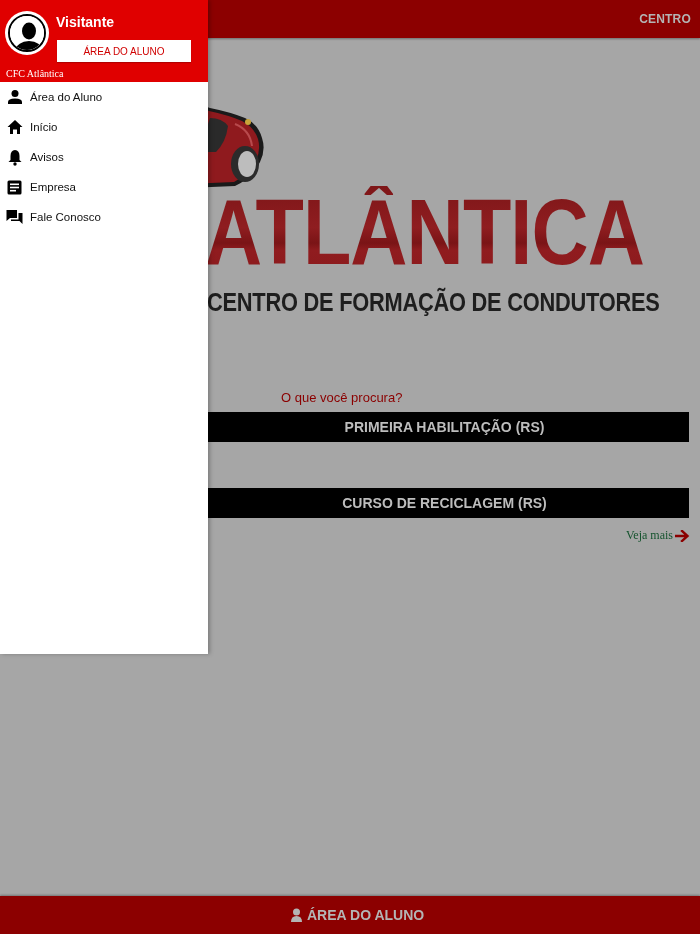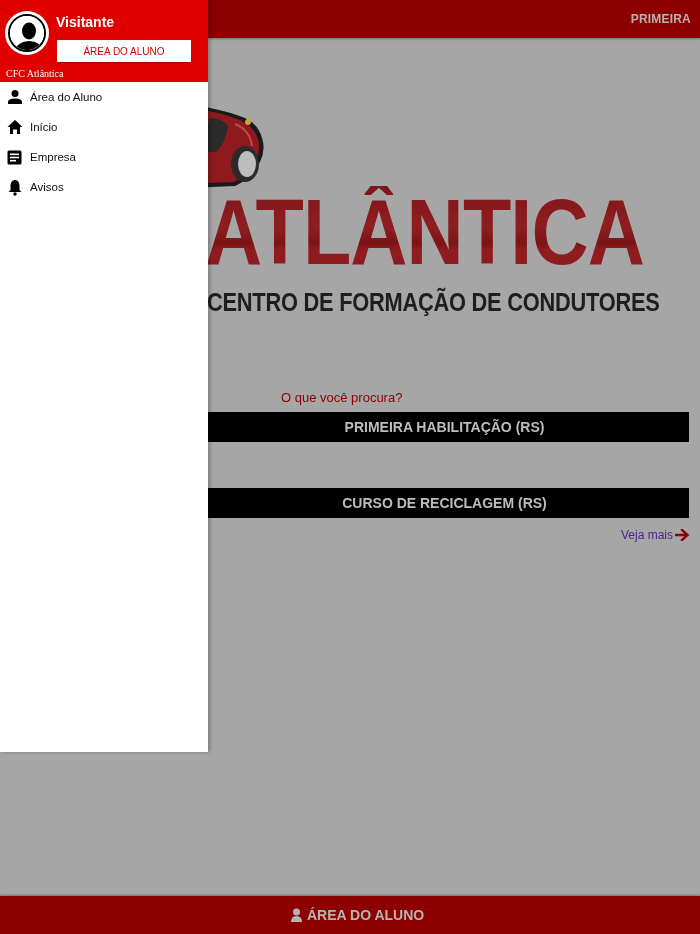--- a/index.html
+++ b/index.html
@@ -14,48 +14,48 @@
     .logo { position: absolute; left: 0; top: 90px; width: 636px; height: 240px; }
     .logo .car { position: absolute; left: 140px; top: 0; }
     .logo .brand { position: absolute; left: 205px; top: 96px; font-family: "Liberation Sans", sans-serif; font-weight: bold; font-size: 92px; line-height: 92px; letter-spacing: -1px; color: #8f1a1c; transform: scaleX(0.86); transform-origin: left top; white-space: nowrap;
       background: linear-gradient(#7e1618 0%, #8f1d20 45%, #7a1416 62%, #901c1f 70%, #8a1a1c 100%); -webkit-background-clip: text; background-clip: text; color: transparent; }
     .logo .tagline { position: absolute; left: 207px; top: 198px; font-weight: bold; font-size: 26px; line-height: 28px; color: #1e1e1e; transform: scaleX(0.84); transform-origin: left top; white-space: nowrap; letter-spacing: -0.3px; }
 
     .search-title { position: absolute; left: 281px; top: 390px; color: #8b0000; font-size: 13px; font-weight: normal; }
     .svc-btn { position: absolute; left: 200px; width: 489px; height: 30px; background: #000; color: #bdbdbd; font-size: 14px; font-weight: bold; display: flex; align-items: center; cursor: pointer; }
     .svc-btn span { position: absolute; left: 0; right: 0; text-align: center; }
     .svc-1 { top: 412px; } .svc-2 { top: 450px; } .svc-3 { top: 488px; }
-    .veja { position: absolute; right: 10px; top: 528px; color: #4c1d95; font-size: 12px; display: flex; align-items: center; gap: 2px; cursor: pointer; }
+    .veja { position: absolute; right: 10px; top: 528px; color: #14532d; font-size: 12px; display: flex; align-items: center; gap: 2px; cursor: pointer; font-family: Liberation Serif, serif; }
     .veja svg { display: block; }
 
     .bottombar { position: absolute; left: 0; bottom: 0; width: 700px; height: 38px; background: #8c0000; box-shadow: 0 -1px 2px rgba(0,0,0,0.3); display: flex; align-items: center; cursor: pointer; }
     .bottombar .inner { position: absolute; left: 290px; top: 11px; display: flex; align-items: center; gap: 4px; color: #b4b4b4; font-size: 14px; font-weight: bold; }
 
     
-    .drawer { position: absolute; left: 0; top: 0; width: 208px; height: 752px; background: #fff; box-shadow: 2px 0 4px rgba(0,0,0,0.25); z-index: 10; }
+    .drawer { position: absolute; left: 0; top: 0; width: 208px; height: 654px; background: #fff; box-shadow: 2px 0 4px rgba(0,0,0,0.25); z-index: 10; }
     .drawer-header { position: relative; height: 82px; background: #e00000; }
     .avatar { position: absolute; left: 5px; top: 11px; width: 44px; height: 44px; border-radius: 50%; background: #fff; display: flex; align-items: center; justify-content: center; }
     .avatar .inner { width: 38px; height: 38px; border-radius: 50%; background: #000; overflow: hidden; position: relative; }
     .username { position: absolute; left: 56px; top: 14px; color: #fff; font-size: 14px; font-weight: bold; }
     .area-btn { position: absolute; left: 57px; top: 40px; width: 134px; height: 22px; background: #fff; color: #d00000; font-size: 10px; display: flex; align-items: center; justify-content: center; cursor: pointer; box-shadow: 0 1px 1px rgba(0,0,0,0.2); }
     .company { position: absolute; left: 6px; top: 68px; color: #fff; font-size: 10px; font-family: Liberation Serif, serif; }
 
     .menu { list-style: none; padding-top: 0; }
     .menu li { position: relative; height: 30px; display: flex; align-items: center; cursor: pointer; }
     .menu li .ic { position: absolute; left: 6px; width: 17px; height: 17px; display: flex; align-items: center; justify-content: center; }
     .menu li .lbl { position: absolute; left: 30px; font-size: 11.5px; color: #111; }
     .menu li:first-child { margin-top: 0; }
     .menu-wrap { position: absolute; top: 82px; left: 0; width: 208px; }
   </style>
 </head>
 <body>
 
 <div class="app">
   <div class="topbar">
-    <span class="contact">PRIMEIRA</span>
+    <span class="contact">CENTRO</span>
   </div>
 
   <div class="logo">
     <svg class="car" width="150" height="100" viewBox="0 0 150 100">
       <path d="M0 20 Q40 5 70 18 Q90 22 105 28 Q118 34 122 48 Q126 60 120 72 Q112 88 95 96 L0 100 Z" fill="#1a1a1a"></path>
       <path d="M0 24 Q40 9 69 21 Q88 25 102 31 Q114 37 118 49 Q121 60 116 70 Q109 84 94 92 L0 96 Z" fill="#8f1a1e"></path>
       <path d="M70 28 Q82 28 88 36 Q86 52 76 62 L62 62 Q64 44 70 28 Z" fill="#2a2a2a"></path>
       <ellipse cx="105" cy="74" rx="14" ry="18" fill="#2b2b2b"></ellipse>
       <ellipse cx="107" cy="74" rx="9" ry="13" fill="#bdbdbd"></ellipse>
       <circle cx="108" cy="32" r="3" fill="#c9a43a"></circle>
@@ -122,33 +122,42 @@
       <li>
         <span class="ic">
           <svg width="16" height="16" viewBox="0 0 16 16">
               <path d="M8 1 L15.5 8 H13 V15 H10 V10.5 H6 V15 H3 V8 H0.5 Z" fill="#000"></path>
             </svg>
         </span>
         <span class="lbl">Início</span>
       </li>
       <li>
         <span class="ic">
+          <svg width="16" height="17" viewBox="0 0 16 17">
+              <path d="M8 1 Q12.5 1.5 12.5 7 V11 L14.5 13 H1.5 L3.5 11 V7 Q3.5 1.5 8 1 Z" fill="#000"></path>
+              <circle cx="8" cy="15" r="1.7" fill="#000"></circle>
+            </svg>
+        </span>
+        <span class="lbl">Avisos</span>
+      </li>
+      <li>
+        <span class="ic">
           <svg width="15" height="15" viewBox="0 0 15 15">
               <rect x="0.5" y="0.5" width="14" height="14" rx="1.5" fill="#000"></rect>
               <rect x="3" y="3.5" width="9" height="1.6" fill="#fff"></rect>
               <rect x="3" y="6.7" width="9" height="1.6" fill="#fff"></rect>
               <rect x="3" y="9.9" width="6" height="1.6" fill="#fff"></rect>
             </svg>
         </span>
         <span class="lbl">Empresa</span>
       </li>
       <li>
         <span class="ic">
-          <svg width="16" height="17" viewBox="0 0 16 17">
-              <path d="M8 1 Q12.5 1.5 12.5 7 V11 L14.5 13 H1.5 L3.5 11 V7 Q3.5 1.5 8 1 Z" fill="#000"></path>
-              <circle cx="8" cy="15" r="1.7" fill="#000"></circle>
+          <svg width="17" height="16" viewBox="0 0 17 16">
+              <path d="M0.5 1 H11 V9 H4 L0.5 12 Z" fill="#000"></path>
+              <path d="M12.5 4 H16.5 V15 L13.5 12 H5 V10.5 H12.5 Z" fill="#000"></path>
             </svg>
         </span>
-        <span class="lbl">Avisos</span>
+        <span class="lbl">Fale Conosco</span>
       </li>
     </ul>
   </div>
 </div>
 
 </body></html>

